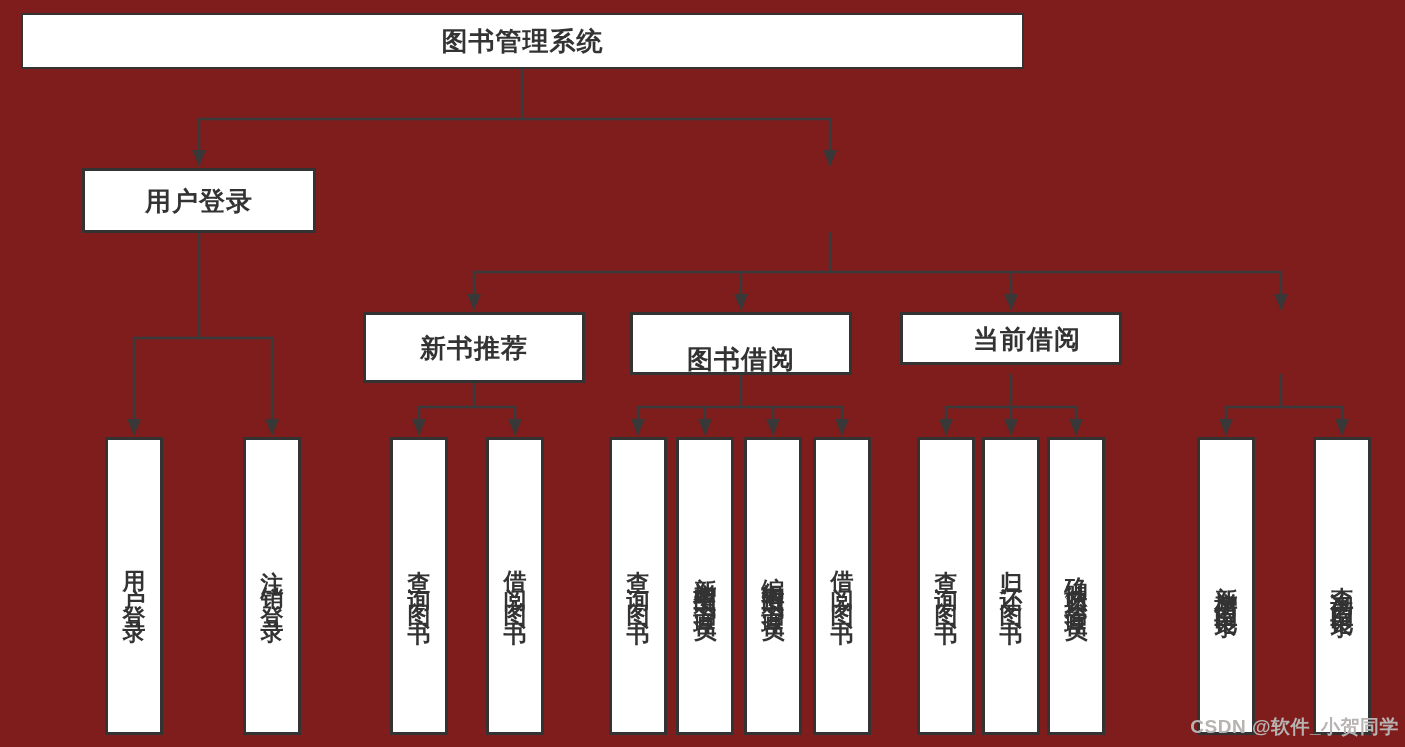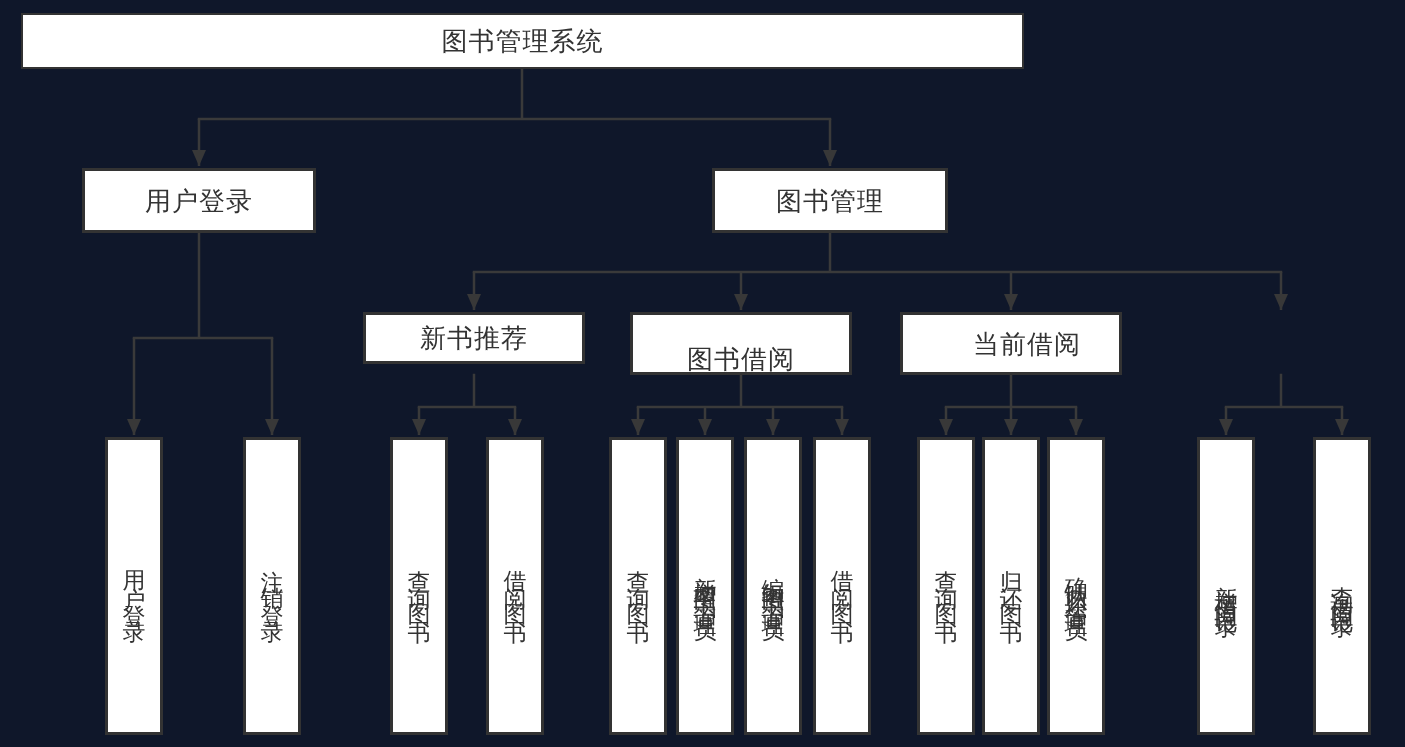--- a/index.html
+++ b/index.html
@@ -1,18 +1,19 @@
 <!DOCTYPE html>
 <html><head>
 <meta charset="utf-8">
 <style>
   html,body{margin:0;padding:0;background:#ffffff;}
   #canvas{
-    position:relative;width:1405px;height:747px;background:#0f172a;overflow:hidden;
+    position:relative;width:1405px;height:747px;background:#7f1d1d;overflow:hidden;
     font-family:"Liberation Sans","DejaVu Sans",sans-serif;
+    font-weight:bold;
   }
   #wires{position:absolute;left:0;top:0;pointer-events:none;}
   .box{
     position:absolute;box-sizing:border-box;background:#ffffff;
     border:3px solid #333333;display:flex;align-items:center;justify-content:center;
   }
   .lvl1{border-width:2px;}
   .h-label{
     font-size:26px;color:#333333;letter-spacing:1px;white-space:nowrap;line-height:1;
   }
@@ -70,31 +71,28 @@
     </g>
   </svg>
 
   <div class="box lvl1" style="left:21px;top:13px;width:1003px;height:56px;">
     <span class="h-label">图书管理系统</span>
   </div>
 
   <div class="box" style="left:82px;top:168px;width:234px;height:65px;">
     <span class="h-label">用户登录</span>
   </div>
-  <div class="box" style="left:712px;top:168px;width:236px;height:65px;">
-    <span class="h-label">图书管理</span>
-  </div>
 
-  <div class="box" style="left:363px;top:312px;width:222px;height:52px;">
+  <div class="box" style="left:363px;top:312px;width:222px;height:71px;">
     <span class="h-label">新书推荐</span>
   </div>
   <div class="box" style="left:630px;top:312px;width:222px;height:63px;align-items:flex-end;">
     <span class="h-label">图书借阅</span>
   </div>
-  <div class="box" style="left:900px;top:312px;width:222px;height:63px;padding-left:32px;">
+  <div class="box" style="left:900px;top:312px;width:222px;height:53px;padding-left:32px;">
     <span class="h-label">当前借阅</span>
   </div>
 
   <div class="box leaf" style="left:105px;top:437px;width:58px;height:298px;">
     <span class="v-label">用户登录</span>
   </div>
   <div class="box leaf" style="left:243px;top:437px;width:58px;height:298px;">
     <span class="v-label">注销登录</span>
   </div>
   <div class="box leaf" style="left:390px;top:437px;width:58px;height:298px;">
@@ -124,13 +122,14 @@
   <div class="box leaf" style="left:1047px;top:437px;width:58px;height:298px;">
     <span class="v-label dense">确认归还（管理员）</span>
   </div>
   <div class="box leaf" style="left:1197px;top:437px;width:58px;height:298px;">
     <span class="v-label dense">新增借阅记录</span>
   </div>
   <div class="box leaf" style="left:1313px;top:437px;width:58px;height:298px;">
     <span class="v-label dense">查询借阅记录</span>
   </div>
 
+  <div id="watermark">CSDN @软件_小贺同学</div>
 </div>
 
 </body></html>

